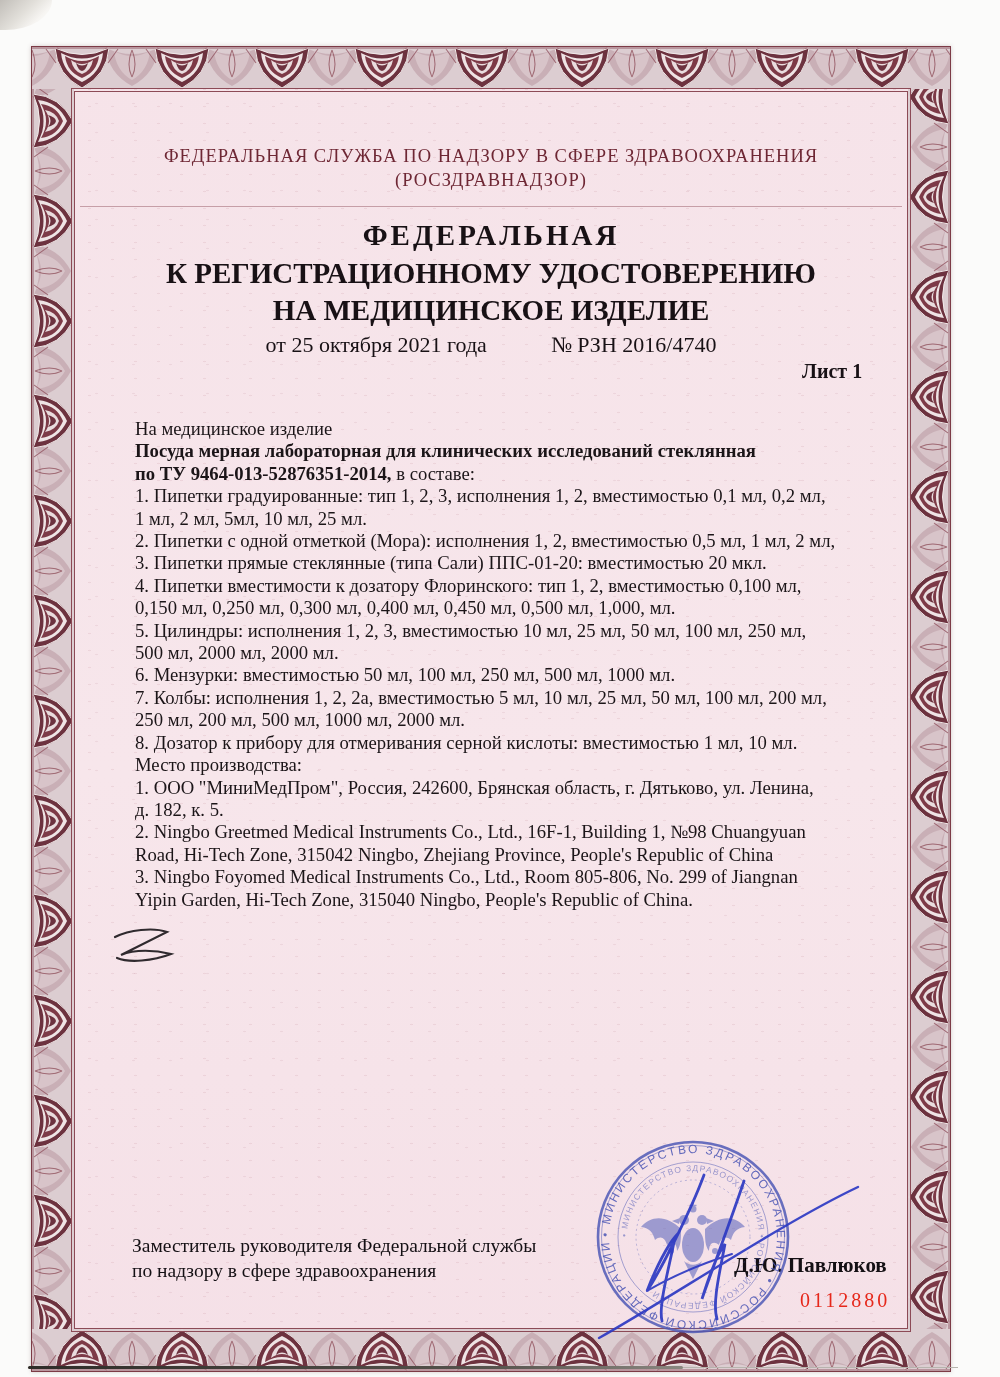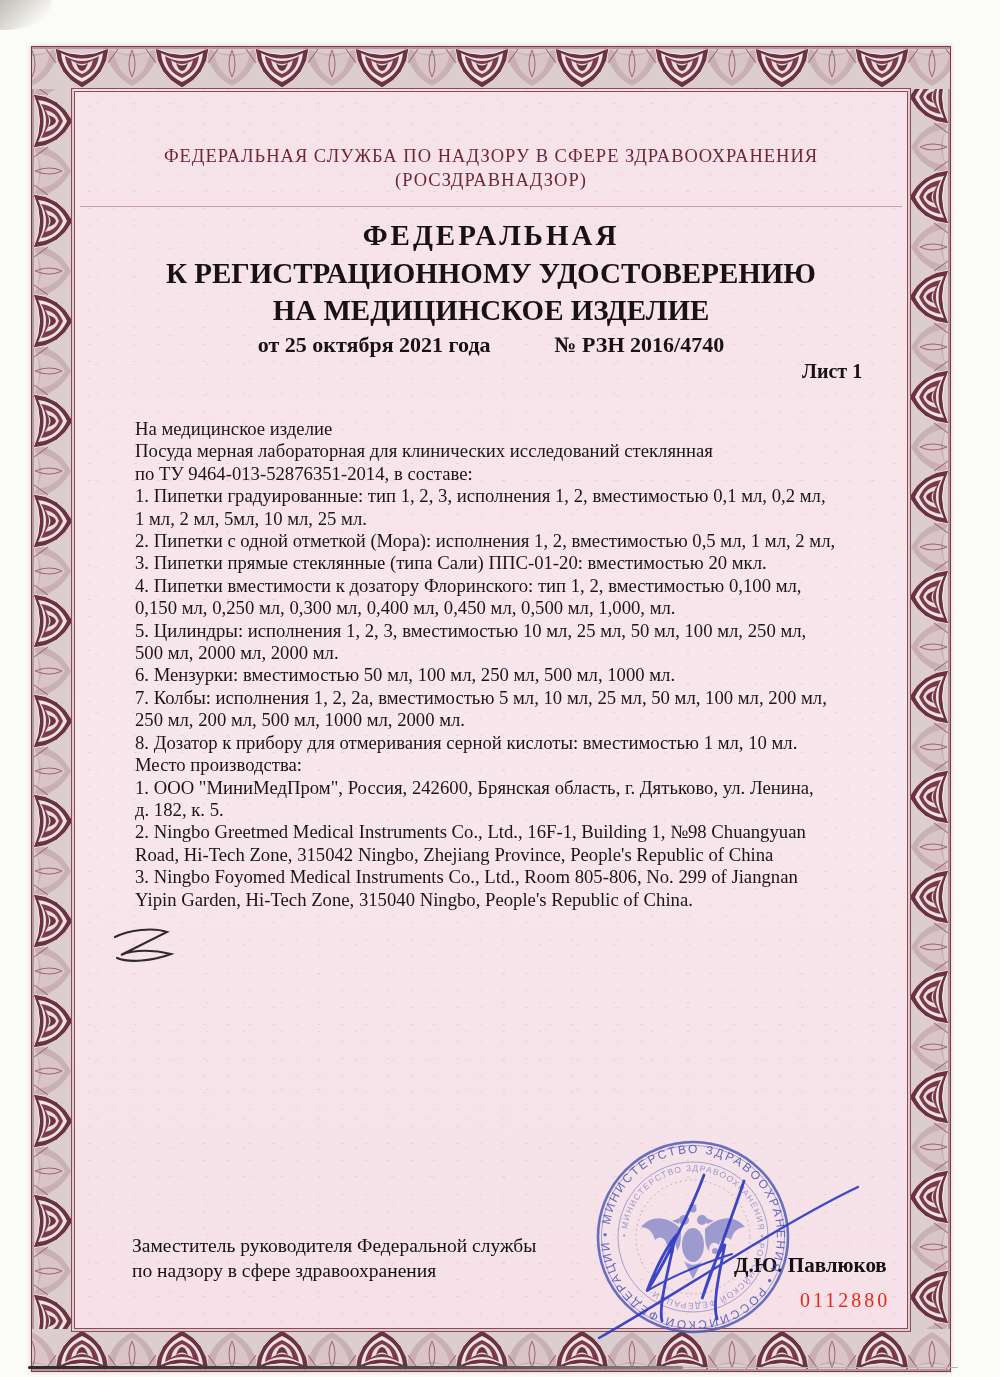--- a/index.html
+++ b/index.html
@@ -48,28 +48,28 @@
     color:#6e2734;font-size:18.5px;line-height:24px;letter-spacing:1px;font-weight:500;
   }
   .divider{left:48px;right:48px;top:159px;border-top:1px solid rgba(140,74,86,.45);}
   .doc-title{
     left:0;right:0;top:170px;text-align:center;color:#181115;
     font-weight:bold;font-size:29px;line-height:37.5px;
   }
   .doc-title .t1{letter-spacing:3px;}
   .dateline{
     left:0;right:0;top:285px;display:flex;justify-content:center;gap:64px;
-    color:#181115;font-weight:bold;font-size:22px;
+    color:#181115;font-weight:normal;font-size:22px;
   }
   .sheet{left:770px;top:313px;font-weight:bold;font-size:20px;color:#181115;}
   .body-block{
     left:103px;top:371px;width:790px;
     color:#1b1518;font-size:18.7px;line-height:22.4px;white-space:nowrap;
   }
-  .body-block .b{font-weight:normal;}
+  .body-block .b{font-weight:bold;}
   .sign-title{
     left:100px;top:1186px;color:#141014;font-weight:normal;font-size:19.5px;line-height:25px;
   }
   .signer-name{left:702px;top:1206px;color:#141014;font-weight:bold;font-size:21px;}
   .serial{
     left:768px;top:1242px;color:#e6281b;font-size:20px;letter-spacing:3px;
     font-family:Liberation Serif, serif;
   }
   .squiggle-svg{left:73px;top:878px;}
   .stamp-svg{left:520px;top:1058px;}

